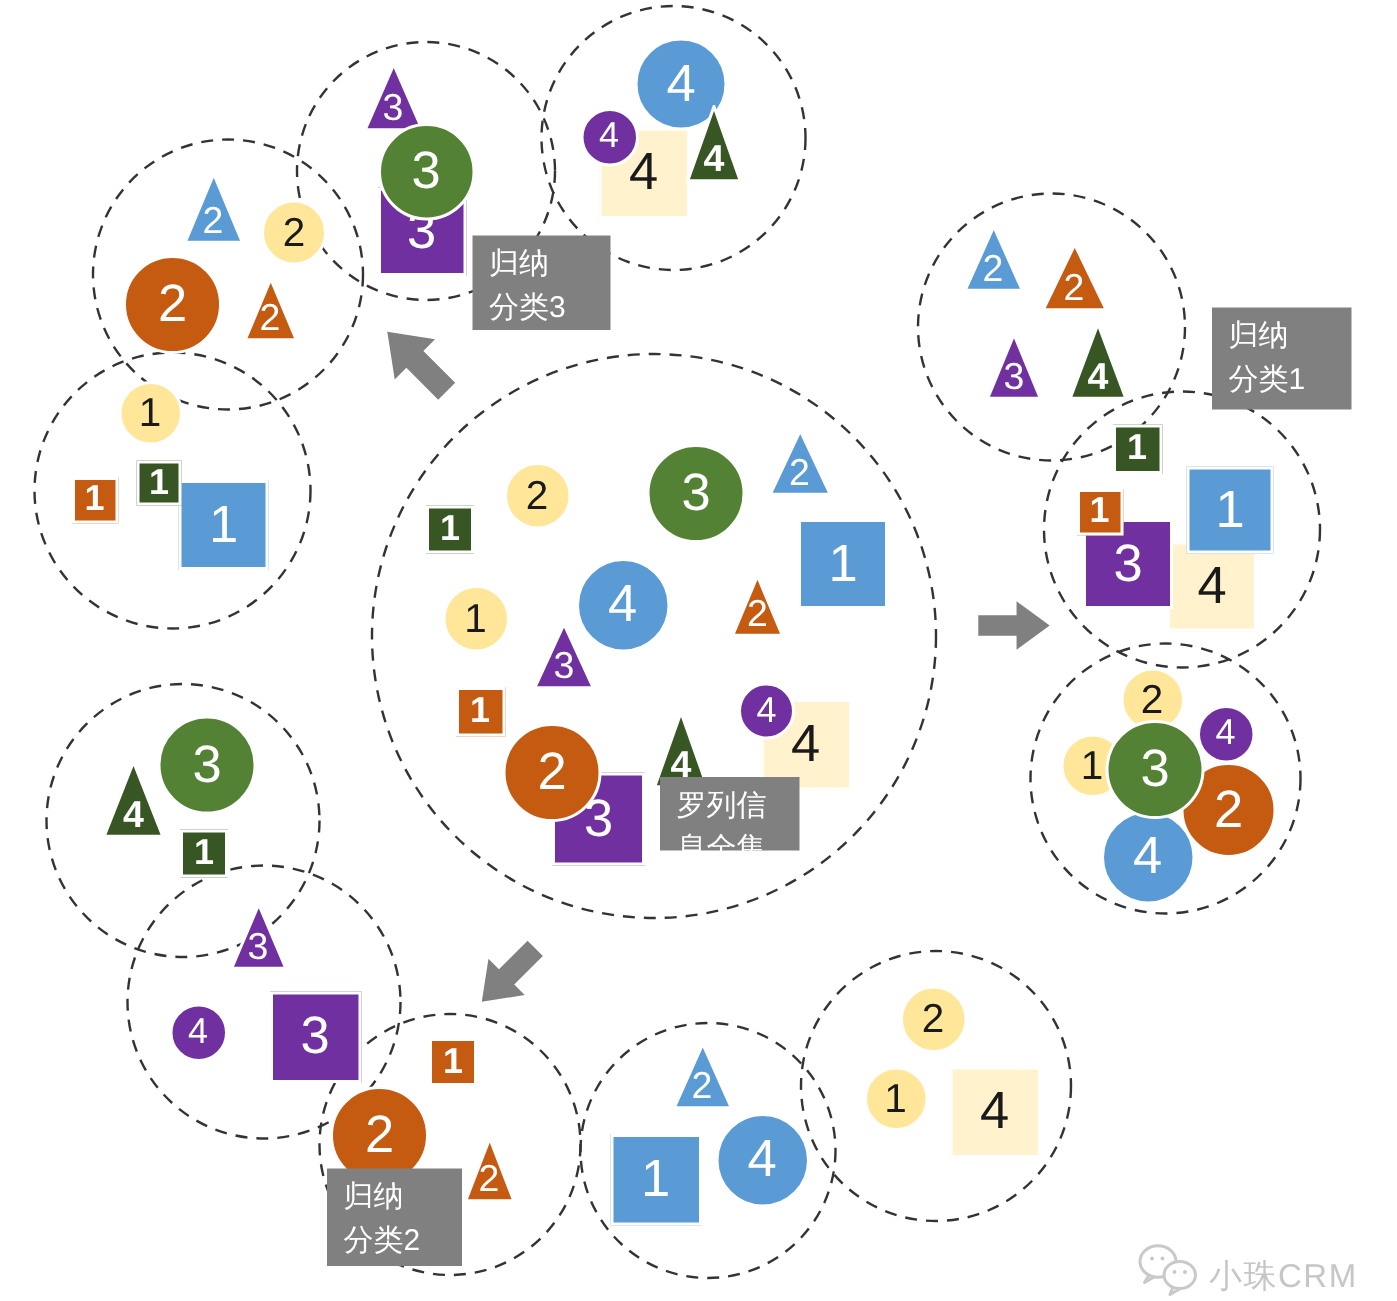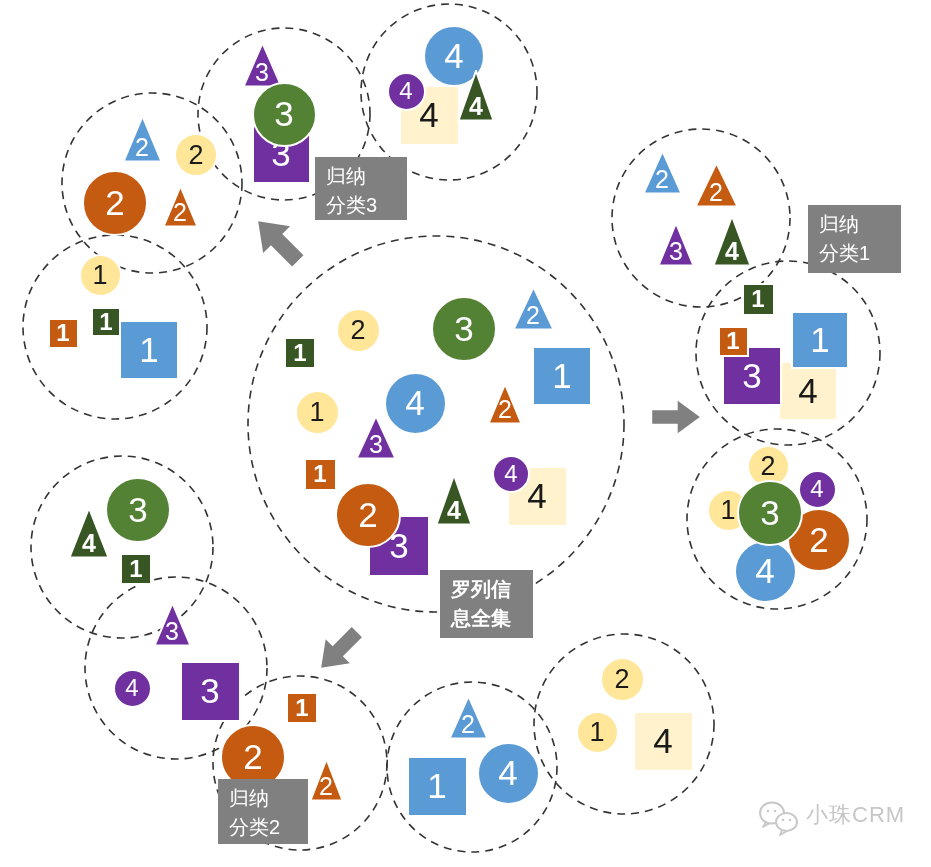--- a/index.html
+++ b/index.html
@@ -8,21 +8,21 @@
   #underlay{position:absolute;left:0;top:0;z-index:1;}
   .shape{position:absolute;display:flex;align-items:center;justify-content:center;
          box-sizing:border-box;z-index:10;}
   .circle{border-radius:50%;border:2.5px solid #fff;}
   .square{border:2px solid #fff;}
   .tri{background:transparent;}
   .tri svg{display:block;}
   .tri span{position:absolute;left:0;right:0;bottom:1px;text-align:center;}
   .glabel{position:absolute;color:#fff;font-size:20px;line-height:1.45;
           padding:5px 6px 4px 11px;box-sizing:border-box;z-index:20;}
-  #watermark{position:absolute;display:flex;align-items:flex-start;gap:6px;z-index:40;}
+  #watermark{position:absolute;display:flex;align-items:flex-end;gap:6px;z-index:40;margin-top:28px;}
   #watermark .wm-text{font-size:22px;letter-spacing:1px;
           text-shadow:1px 1px 0 #ffffff;}
 </style>
 </head>
 <body>
 
 <div id="stage">
   <svg id="underlay" width="931" height="867">
       <circle cx="436" cy="424" r="188" fill="none" stroke="#333333" stroke-width="1.6" stroke-dasharray="8 6"></circle>
       <circle cx="152" cy="183" r="90" fill="none" stroke="#333333" stroke-width="1.6" stroke-dasharray="8 6"></circle>
@@ -177,21 +177,21 @@
         </svg>
         <span style="font-size: 25px;">2</span>
       </div>
       <div class="shape square" style="left: 406.5px; top: 755.5px; width: 61px; height: 61px; color: rgb(255, 255, 255); font-weight: 400; background: rgb(91, 155, 213); font-size: 35px;">1</div>
       <div class="shape circle" style="left: 476.5px; top: 741.5px; width: 63px; height: 63px; color: rgb(255, 255, 255); font-weight: 400; background: rgb(91, 155, 213); font-size: 35px;">4</div>
       <div class="shape circle" style="left: 599.5px; top: 656.5px; width: 45px; height: 45px; color: rgb(26, 26, 26); font-weight: 400; background: rgb(255, 230, 153); font-size: 27px;">2</div>
       <div class="shape circle" style="left: 575.5px; top: 710.5px; width: 43px; height: 43px; color: rgb(26, 26, 26); font-weight: 400; background: rgb(255, 230, 153); font-size: 27px;">1</div>
       <div class="shape square" style="left: 632.5px; top: 710.5px; width: 61px; height: 61px; color: rgb(26, 26, 26); font-weight: 400; background: rgb(255, 242, 204); font-size: 35px;">4</div>
     </div>
   <div id="labels">
-      <div class="glabel" style="left: 440px; top: 570px; width: 93px; height: 68px; background: rgb(128, 128, 128); font-weight: bold;">
+      <div class="glabel" style="left: 440px; top: 518px; width: 93px; height: 49px; background: rgb(128, 128, 128);">
         <div>罗列信</div>
         <div>息全集</div>
       </div>
       <div class="glabel" style="left: 315px; top: 157px; width: 92px; height: 63px; background: rgb(128, 128, 128);">
         <div>归纳</div>
         <div>分类3</div>
       </div>
       <div class="glabel" style="left: 808px; top: 205px; width: 93px; height: 68px; background: rgb(128, 128, 128);">
         <div>归纳</div>
         <div>分类1</div>

